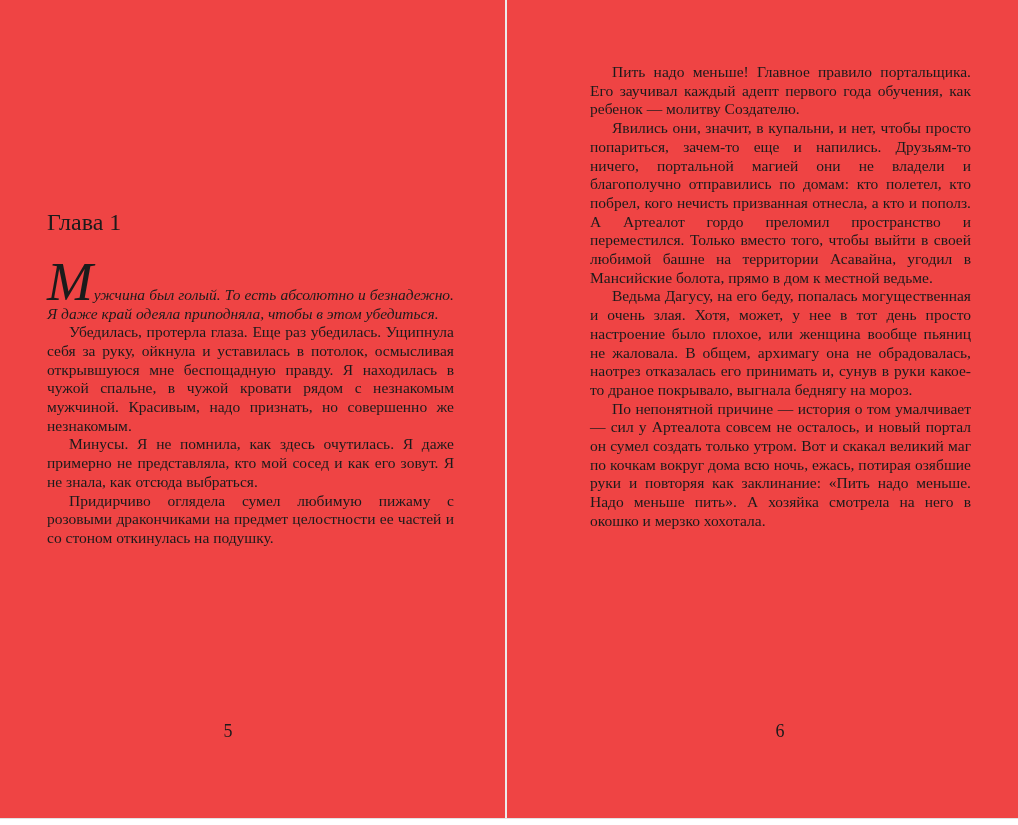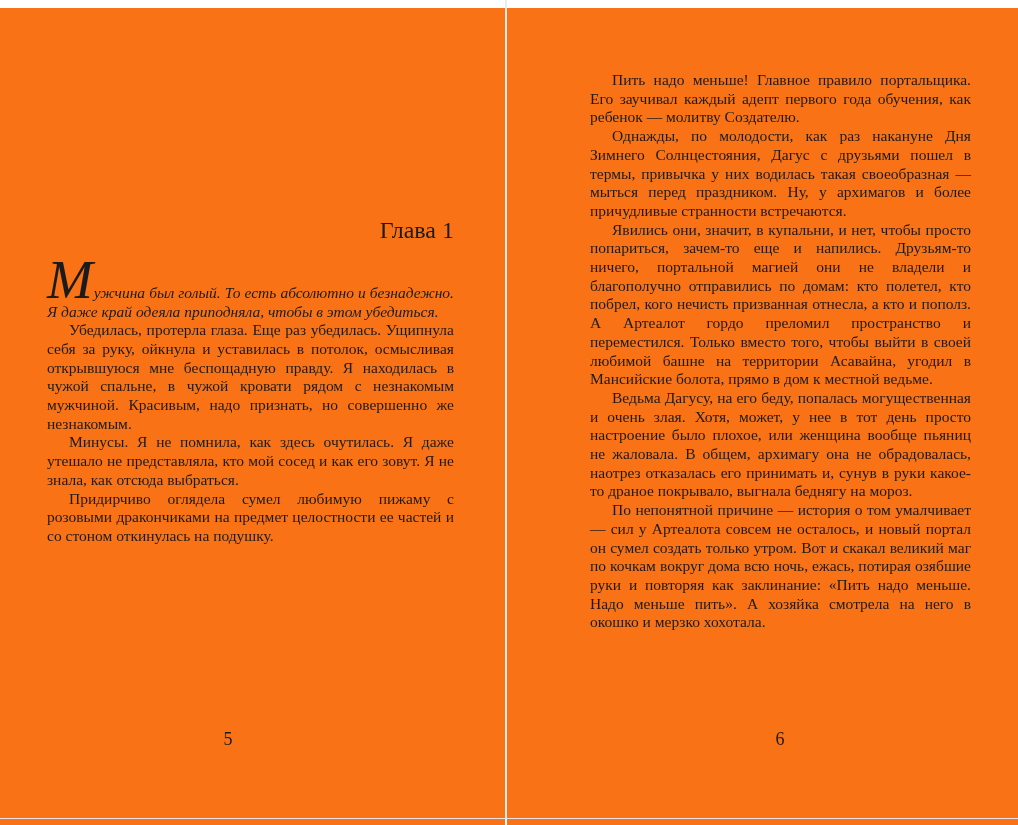--- a/index.html
+++ b/index.html
@@ -9,22 +9,22 @@
     overflow: hidden;
     font-family: "Liberation Serif", "DejaVu Serif", serif;
   }
   .spread {
     position: relative;
     width: 1018px; height: 825px;
     background: #ffffff;
   }
   .page {
     position: absolute;
-    top: 8px; height: 818px;
-    background: #f97316;
+    top: 0; height: 818px;
+    background: #ef4444;
   }
   .page-left  { left: 0;     width: 505px; }
   .page-right { left: 507px; width: 511px; }
   .page-divider {
     position: absolute;
     left: 505px; top: 0;
     width: 2px; height: 818px;
     background: #ececec;
   }
   .bottom-rule {
@@ -38,22 +38,22 @@
     color: #1b1b1b;
     font-size: 15.5px;
     line-height: 18.7px;
     text-align: justify;
     hyphens: auto;
   }
   .page-left .text-col  { left: 47px; top: 0;    width: 407px; }
   .page-right .text-col { left: 83px; top: 63px; width: 381px; }
   .chapter-title {
     margin-top: 208px;
-    margin-bottom: 26px;
-    text-align: right;
+    margin-bottom: 36px;
+    text-align: left;
     font-size: 24px;
     font-weight: normal;
     line-height: 1.2;
     color: #1b1b1b;
   }
   p.para { text-indent: 22px; }
   p.para-first { text-indent: 0; font-style: italic; }
   .raised-cap {
     font-size: 55px;
     line-height: 18.7px; 
@@ -73,32 +73,31 @@
 </head>
 <body>
 
 <div class="spread">
 
   <div class="page page-left">
     <div class="text-col">
       <h1 class="chapter-title">Глава 1</h1>
       <p class="para para-first"><span class="raised-cap">М</span><span>ужчина был голый. То есть абсолютно и безнадежно. Я даже край одеяла приподняла, чтобы в этом убедиться.</span></p>
       <p class="para">Убедилась, протерла глаза. Еще раз убедилась. Ущипнула себя за руку, ойкнула и уставилась в потолок, осмысливая открывшуюся мне беспощадную правду. Я находилась в чужой спальне, в чужой кровати рядом с незнакомым мужчиной. Красивым, надо признать, но совершенно же незнакомым.</p>
-      <p class="para">Минусы. Я не помнила, как здесь очутилась. Я даже утешало не представляла, кто мой сосед и как его зовут. Я не знала, как отсюда выбраться.</p>
+      <p class="para">Минусы. Я не помнила, как здесь очутилась. Я даже примерно не представляла, кто мой сосед и как его зовут. Я не знала, как отсюда выбраться.</p>
       <p class="para">Придирчиво оглядела сумел любимую пижаму с розовыми дракончиками на предмет целостности ее частей и со стоном откинулась на подушку.</p>
     </div>
     <div class="page-number">5</div>
   </div>
 
   <div class="page-divider"></div>
 
   <div class="page page-right">
     <div class="text-col">
       <p class="para">Пить надо меньше! Главное правило портальщика. Его заучивал каждый адепт первого года обучения, как ребенок — молитву Создателю.</p>
-      <p class="para">Однажды, по молодости, как раз накануне Дня Зимнего Солнцестояния, Дагус с друзьями пошел в термы, привычка у них водилась такая своеобразная — мыться перед праздником. Ну, у архимагов и более причудливые странности встречаются.</p>
       <p class="para">Явились они, значит, в купальни, и нет, чтобы просто попариться, зачем-то еще и напились. Друзьям-то ничего, портальной магией они не владели и благополучно отправились по домам: кто полетел, кто побрел, кого нечисть призванная отнесла, а кто и пополз. А Артеалот гордо преломил пространство и переместился. Только вместо того, чтобы выйти в своей любимой башне на территории Асавайна, угодил в Мансийские болота, прямо в дом к местной ведьме.</p>
       <p class="para">Ведьма Дагусу, на его беду, попалась могущественная и очень злая. Хотя, может, у нее в тот день просто настроение было плохое, или женщина вообще пьяниц не жаловала. В общем, архимагу она не обрадовалась, наотрез отказалась его принимать и, сунув в руки какое-то драное покрывало, выгнала беднягу на мороз.</p>
       <p class="para">По непонятной причине — история о том умалчивает — сил у Артеалота совсем не осталось, и новый портал он сумел создать только утром. Вот и скакал великий маг по кочкам вокруг дома всю ночь, ежась, потирая озябшие руки и повторяя как заклинание: «Пить надо меньше. Надо меньше пить». А хозяйка смотрела на него в окошко и мерзко хохотала.</p>
     </div>
     <div class="page-number">6</div>
   </div>
 
   <div class="bottom-rule"></div>
 
 </div>

